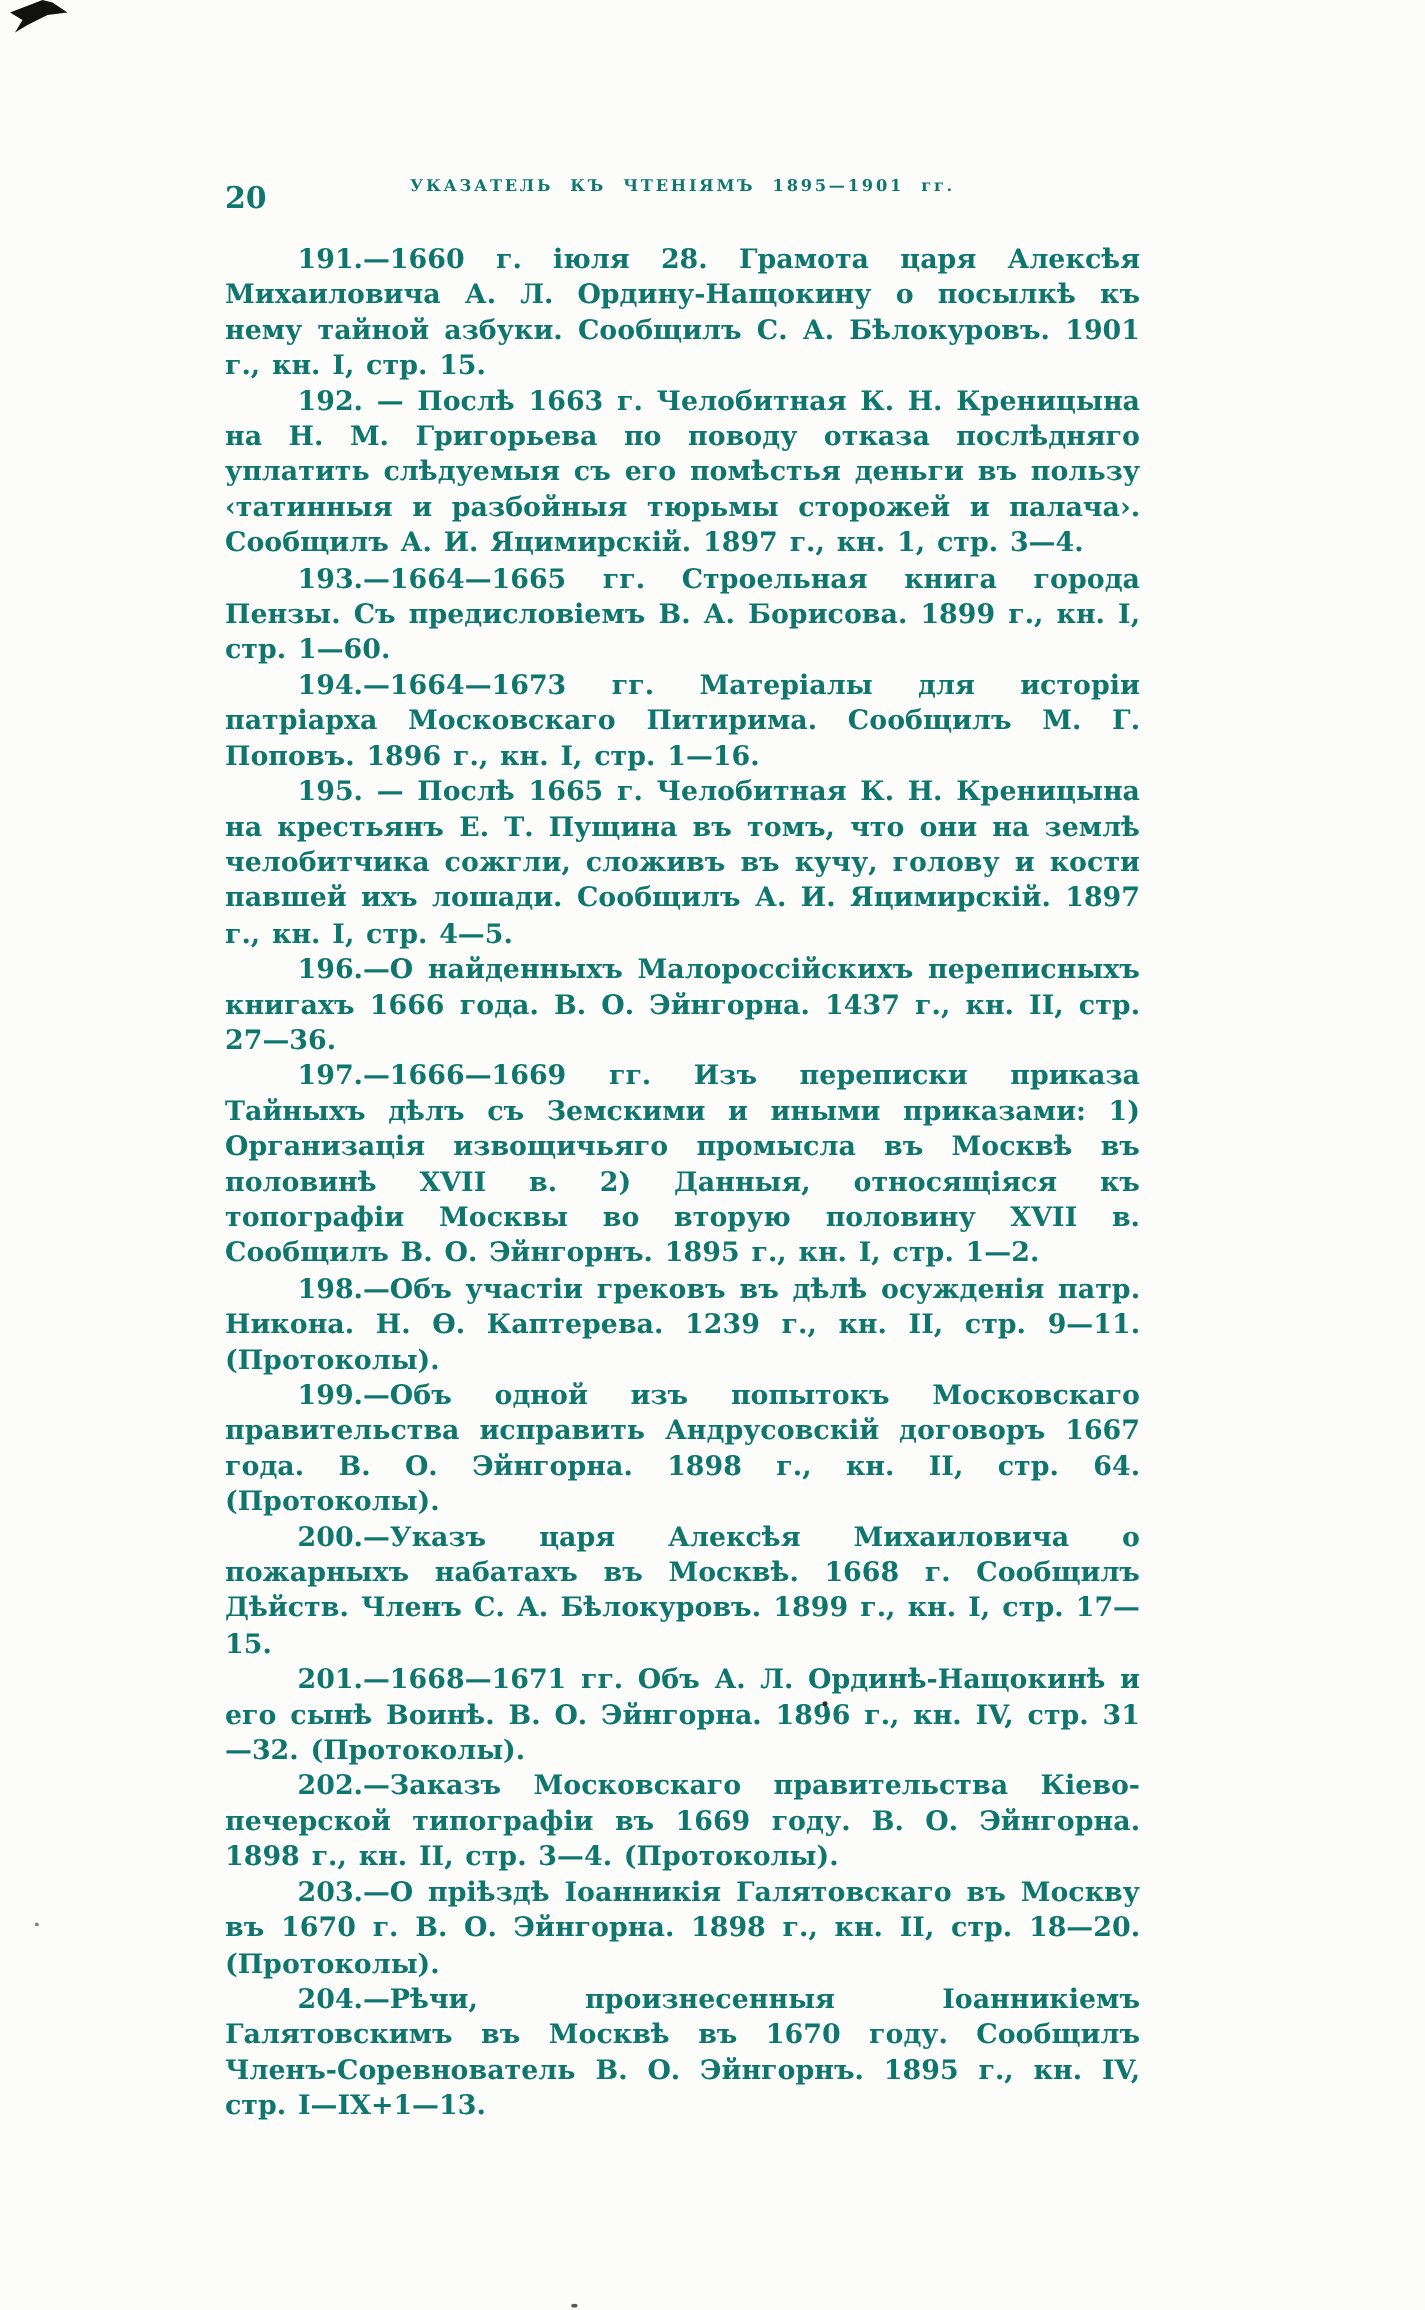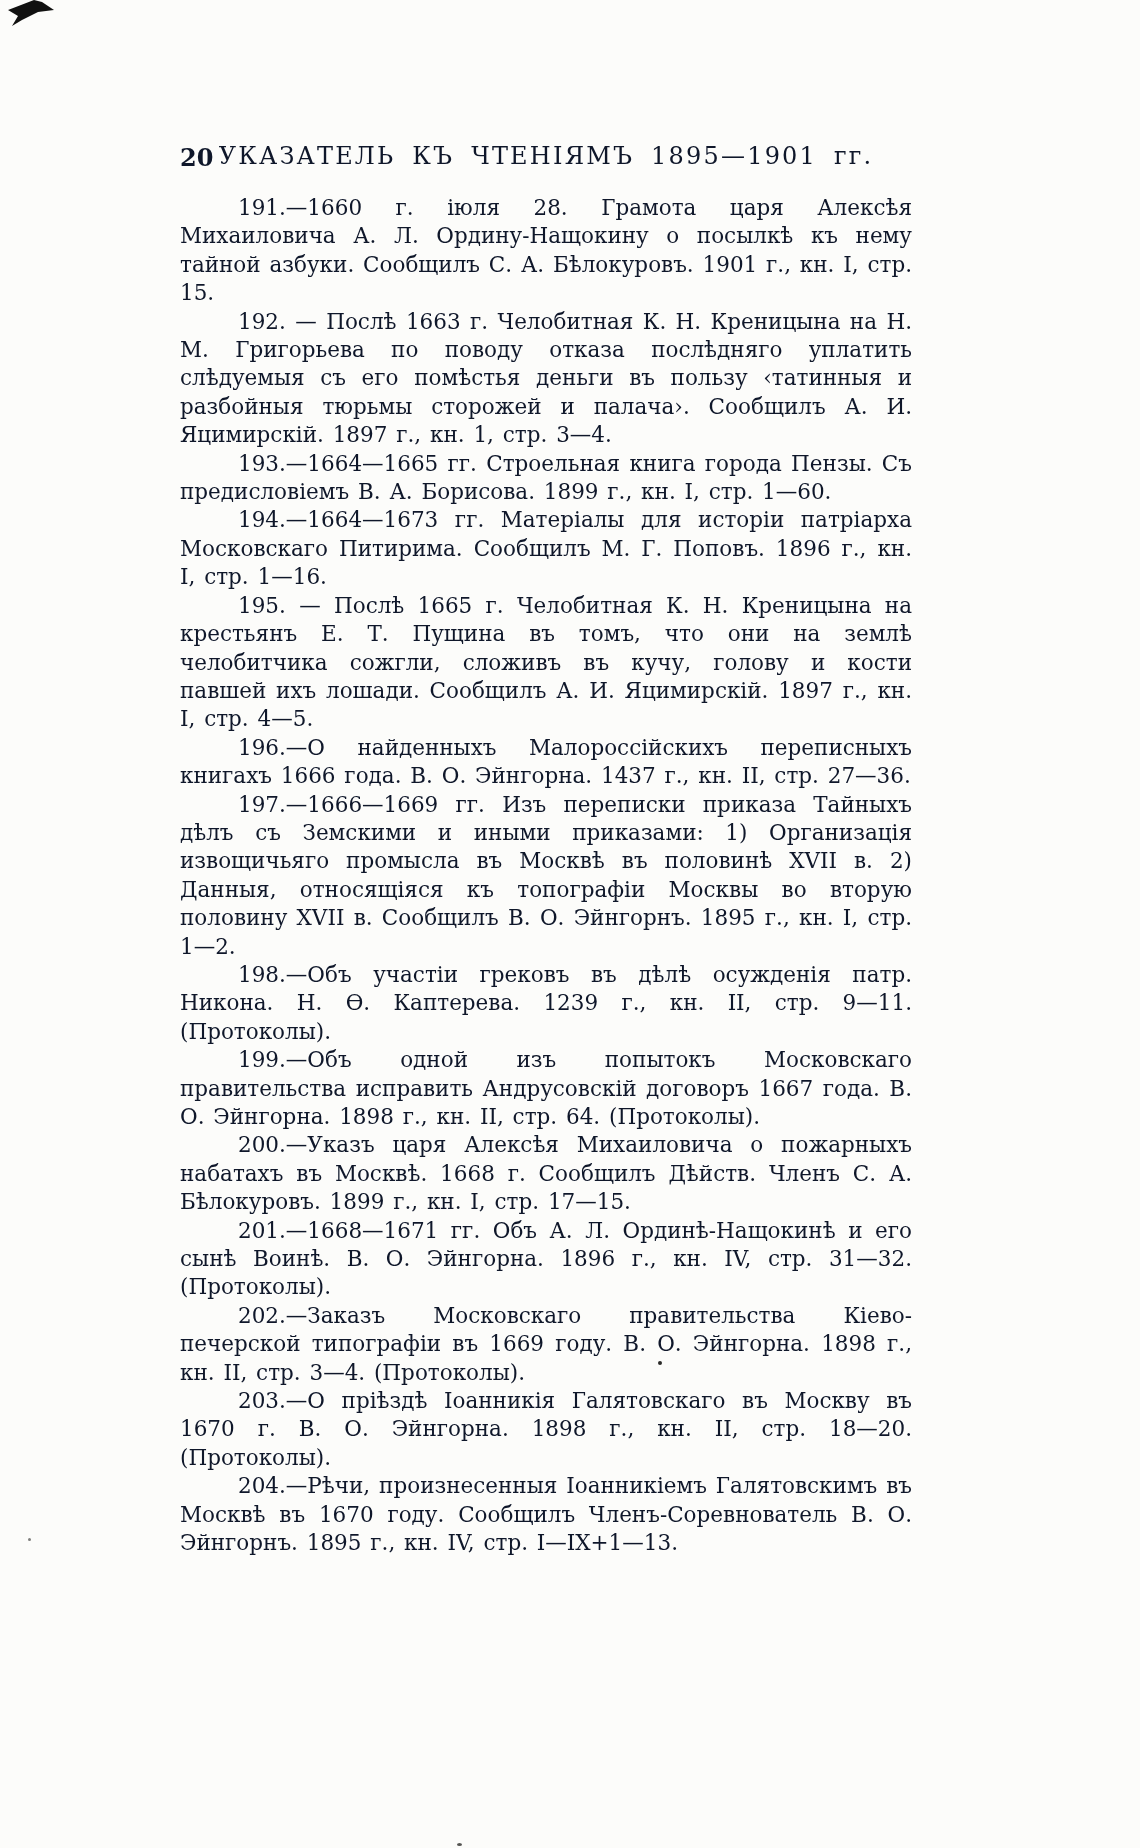--- a/index.html
+++ b/index.html
@@ -5,45 +5,45 @@
   html, body { margin: 0; padding: 0; }
   body {
     width: 1140px; height: 1848px;
     background: #ffffff;
     font-family: "DejaVu Serif", serif;
   }
   .page {
     position: relative;
     width: 1140px; height: 1848px;
     background: #fcfcfa;
-    color: #0f172a;
+    color: #0f766e;
     overflow: hidden;
   }
   
   .header {
     position: absolute;
     top: 142px; left: 180px; width: 732px;
     height: 34px;
   }
   .page-number {
     position: absolute; left: 0; top: 1px;
     font-size: 24px; font-weight: bold;
   }
   .running-title {
     text-align: center;
-    font-size: 24px; font-weight: normal;
+    font-size: 13px; font-weight: bold;
     letter-spacing: 2.2px; word-spacing: 7px;
     white-space: nowrap;
   }
   
   .entries {
     position: absolute;
     top: 194px; left: 180px; width: 732px;
     font-size: 21.5px; line-height: 28.4px;
-    font-weight: normal;
+    font-weight: bold;
     text-align: justify;
     word-spacing: 2px;
   }
   .entry { margin: 0; text-indent: 58px; }
 
   
   .corner-mark {
     position: absolute; top: 0; left: 8px;
     width: 46px; height: 28px;
   }

